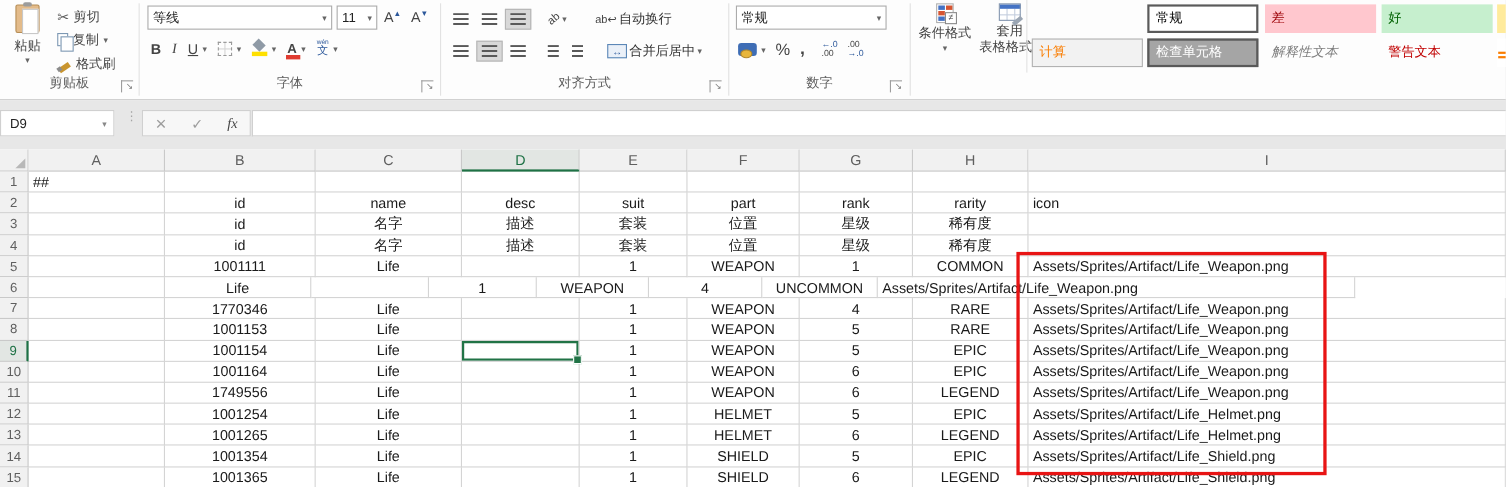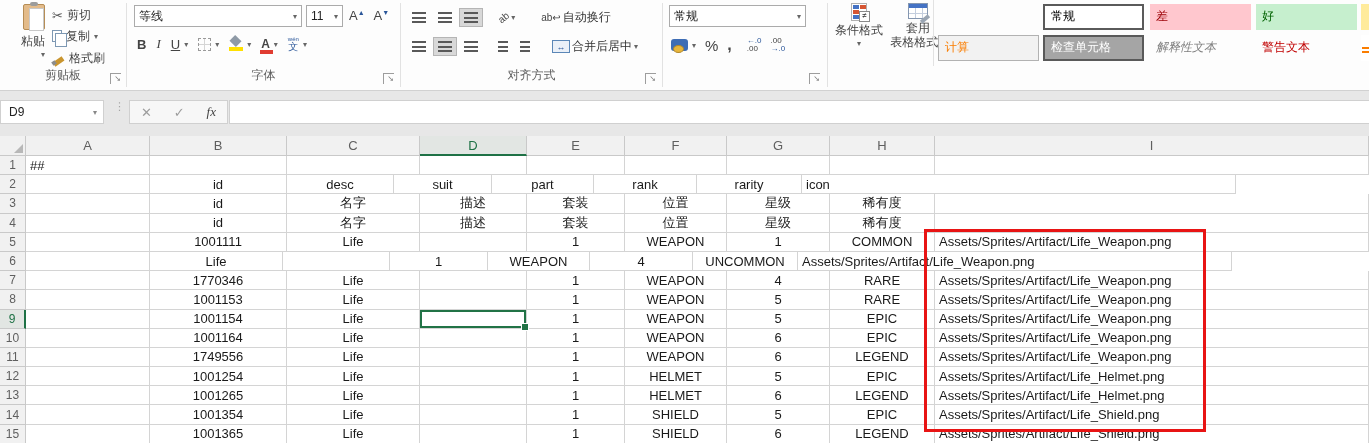--- a/index.html
+++ b/index.html
@@ -14,21 +14,21 @@
   .rgroup { position:absolute; top:0; height:90px; }
   .rsep { position:absolute; top:3px; height:84px; width:1px; background:#e2e2e2; }
   .glabel { position:absolute; bottom:6px; left:0; right:0; text-align:center;
     font-size:12px; color:#5d5d5d; }
   .launcher { position:absolute; bottom:6px; width:11px; height:11px;
     border-top:1px solid #9d9d9d; border-left:1px solid #9d9d9d;
     font-size:8px; color:#7a7a7a; line-height:10px; text-align:right; cursor:pointer; }
   .caret { font-size:8px; color:#666; }
   
   .paste-btn { position:absolute; left:5px; top:4px; width:40px; height:62px;
-    display:flex; flex-direction:column; align-items:flex-end; cursor:pointer; }
+    display:flex; flex-direction:column; align-items:center; cursor:pointer; }
   .ic-clipboard { width:22px; height:26px; background:#e3bb8a; border:1px solid #b68d55;
     border-radius:2px; position:relative; }
   .ic-clipboard::before { content:""; position:absolute; left:5px; top:3px; width:13px;
     height:21px; background:#fff; border:1px solid #c8c8c8; }
   .ic-clipboard::after { content:""; position:absolute; left:6px; top:-3px; width:8px;
     height:4px; background:#9c9c9c; border-radius:2px; }
   .small-row { position:absolute; left:52px; height:18px; display:flex; align-items:center;
     gap:4px; font-size:12px; color:#444; cursor:pointer; white-space:nowrap; }
   .ic-scissors { font-size:13px; color:#5a5a5a; }
   .ic-copy { width:10px; height:12px; border:1px solid #7d98b3; background:#fff; position:relative; }
@@ -287,20 +287,21 @@
         <span class="ic-comma">,</span>
         <span class="ic-dec" style="margin-left:6px;">
           <span class="arr">←.0</span>
           <span>.00</span>
         </span>
         <span class="ic-dec">
           <span>.00</span>
           <span class="arr">→.0</span>
         </span>
       </div>
+      <div class="glabel">数字</div>
       <div class="launcher" style="left:146px;">↘</div>
     </div>
     <div class="rsep" style="left:827px;"></div>
 
     <div class="rgroup" style="left:828px;width:541px;">
       <div class="bigbtn" style="left:5px;width:52px;">
         <span class="ic-condfmt"></span>
         <span>条件格式</span>
         <span class="caret">▾</span>
       </div>
@@ -361,20 +362,21 @@
         <div class="cell c-center" style="width: 98px; height: 19.2px;"></div>
         <div class="cell c-center" style="width: 102px; height: 19.2px;"></div>
         <div class="cell c-center" style="width: 103px; height: 19.2px;"></div>
         <div class="cell c-center" style="width: 105px; height: 19.2px;"></div>
         <div class="cell c-left" style="width: 434px; height: 19.2px;"></div>
       </div>
       <div class="grow">
         <div class="hcell rowhdr" style="width: 26px; height: 19.2px; font-size: 12px;">2</div>
         <div class="cell c-left" style="width: 124px; height: 19.2px;"></div>
         <div class="cell c-center" style="width: 137px; height: 19.2px;">id</div>
+        <div class="cell c-center" style="width: 133px; height: 19.2px;">name</div>
         <div class="cell c-center" style="width: 107px; height: 19.2px;">desc</div>
         <div class="cell c-center" style="width: 98px; height: 19.2px;">suit</div>
         <div class="cell c-center" style="width: 102px; height: 19.2px;">part</div>
         <div class="cell c-center" style="width: 103px; height: 19.2px;">rank</div>
         <div class="cell c-center" style="width: 105px; height: 19.2px;">rarity</div>
         <div class="cell c-left" style="width: 434px; height: 19.2px;">icon</div>
       </div>
       <div class="grow">
         <div class="hcell rowhdr" style="width: 26px; height: 19.2px; font-size: 12px;">3</div>
         <div class="cell c-left" style="width: 124px; height: 19.2px;"></div>

